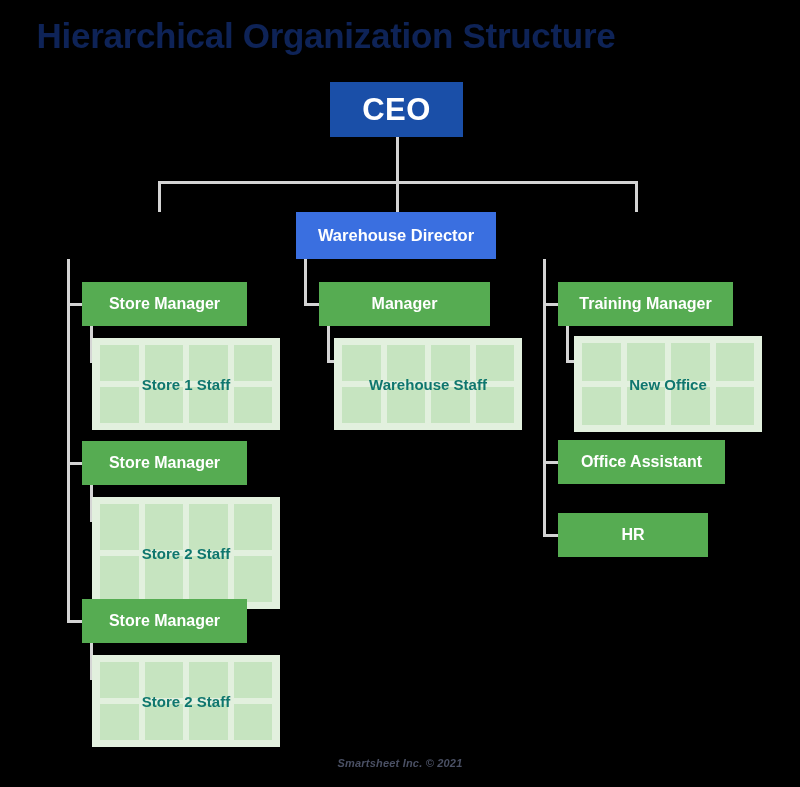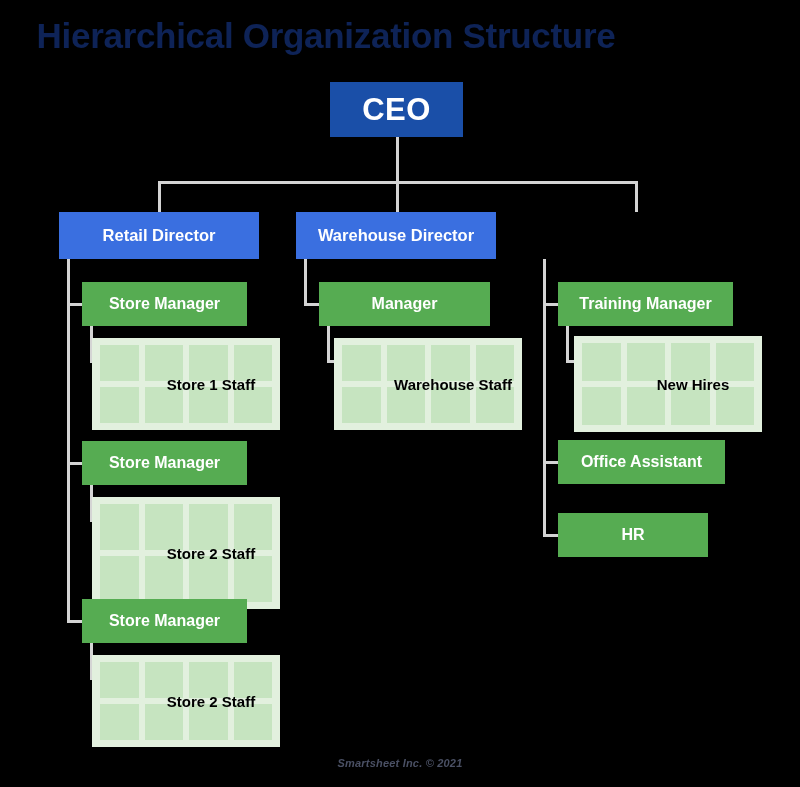--- a/index.html
+++ b/index.html
@@ -91,26 +91,25 @@
   }
   .staff-label {
     position: absolute;
     left: 0;
     top: 0;
     width: 100%;
     height: 100%;
     display: flex;
     align-items: center;
     justify-content: center;
-    color: #000000;
+    color: #0f766e;
     font-size: 15px;
     font-weight: bold;
     white-space: nowrap;
     pointer-events: none;
-    padding-left: 25px;
   }
 
   
   .line {
     position: absolute;
     background: #D4D4D4;
     z-index: 1;
   }
   .line-v { width: 3px; }
   .line-h { height: 3px; }
@@ -125,23 +124,20 @@
   <div class="line line-v" style="left:396px; top:137px; height:44px;"></div>
   <div class="line line-h" style="left:158px; top:181px; width:480px;"></div>
   <div class="line line-v" style="left:158px; top:181px; height:31px;"></div>
   <div class="line line-v" style="left:396px; top:181px; height:31px;"></div>
   <div class="line line-v" style="left:635px; top:181px; height:31px;"></div>
 
   <div class="node node-ceo" style="left:330px; top:82px; width:133px; height:55px;">
     <span>CEO</span>
   </div>
 
-  <div class="node node-director" style="left:59px; top:212px; width:200px; height:47px;">
-    <span>Retail Director</span>
-  </div>
   <div class="node node-director" style="left:296px; top:212px; width:200px; height:47px;">
     <span>Warehouse Director</span>
   </div>
 
   <div class="line line-v" style="left:67px; top:259px; height:363px;"></div>
 
   <div class="line line-h" style="left:67px; top:303px; width:15px;"></div>
   <div class="line line-h" style="left:67px; top:462px; width:15px;"></div>
   <div class="line line-h" style="left:67px; top:620px; width:15px;"></div>
 
@@ -238,21 +234,21 @@
     <div class="staff-grid">
       <div class="staff-cell"></div>
       <div class="staff-cell"></div>
       <div class="staff-cell"></div>
       <div class="staff-cell"></div>
       <div class="staff-cell"></div>
       <div class="staff-cell"></div>
       <div class="staff-cell"></div>
       <div class="staff-cell"></div>
     </div>
-    <div class="staff-label">New Hires</div>
+    <div class="staff-label">New Office</div>
   </div>
 
   <div class="node node-manager" style="left:558px; top:440px; width:167px; height:44px;">
     <span>Office Assistant</span>
   </div>
 
   <div class="node node-manager" style="left:558px; top:513px; width:150px; height:44px;">
     <span>HR</span>
   </div>
 

